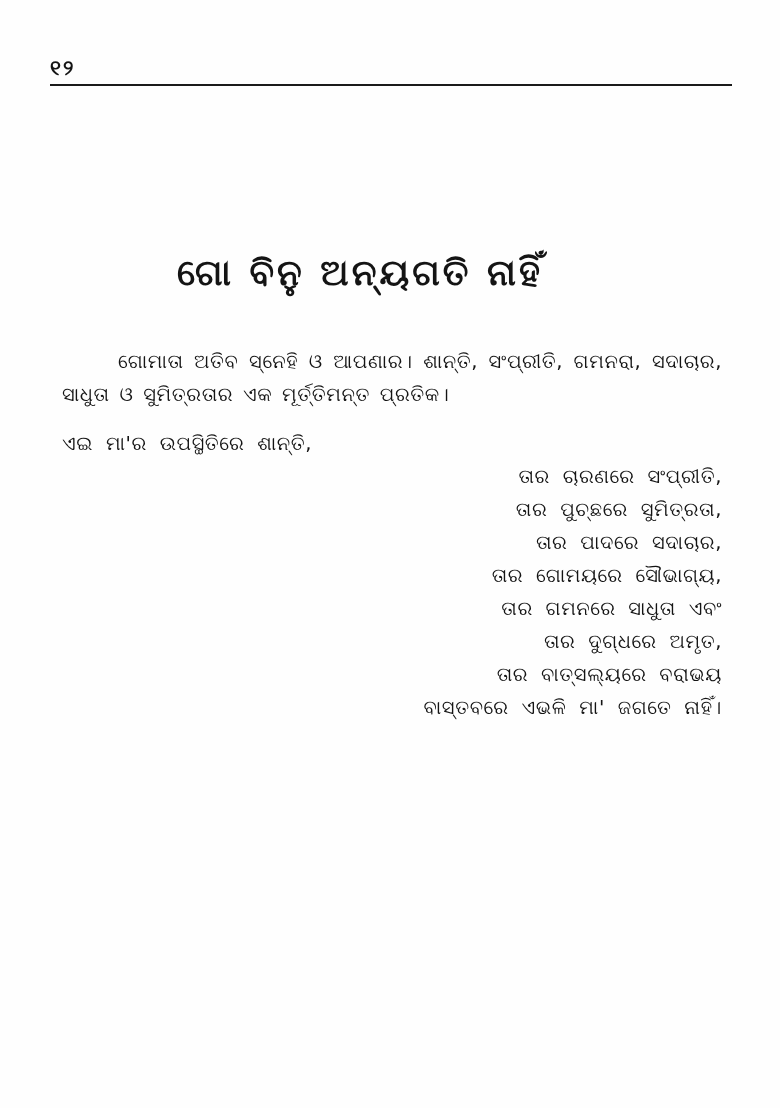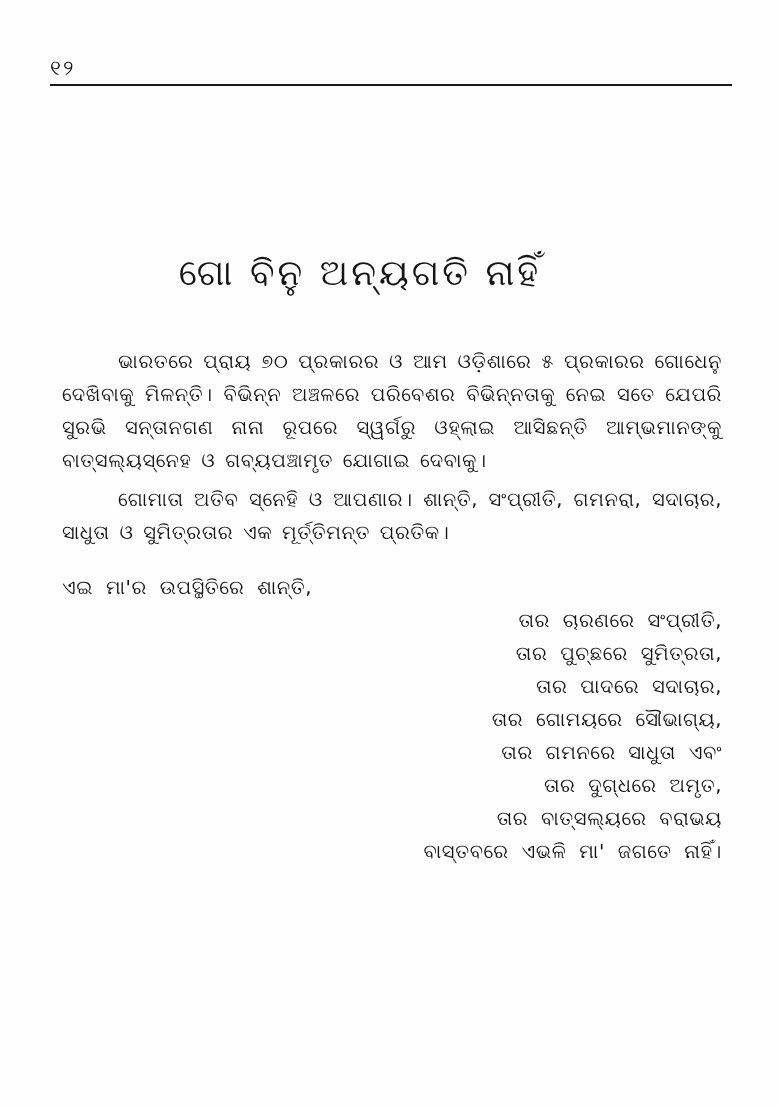--- a/index.html
+++ b/index.html
@@ -28,54 +28,55 @@
     width: 682px;
     height: 34px;
     border-bottom: 2px solid #1a1a1a;
   }
   .page-number {
     position: absolute;
     left: 0;
     top: 6px;
     font-size: 21px;
     letter-spacing: 2px;
+    font-weight: bold;
   }
   .running-title {
     position: absolute;
     right: 0;
     top: 4px;
     font-size: 21px;
   }
   .chapter-title {
     position: absolute;
     left: 0;
     width: 720px;
     top: 252px;
     text-align: center;
     font-size: 36px;
-    font-weight: normal;
+    font-weight: bold;
     letter-spacing: 3px;
   }
   .body-text {
     position: absolute;
     left: 62px;
     top: 345px;
     width: 660px;
     font-size: 19.5px;
     line-height: 33px;
   }
   .para {
     margin: 0 0 6px 0;
     text-align: justify;
     text-indent: 56px;
     letter-spacing: 0.6px;
     word-spacing: 3px;
   }
   .verse {
-    margin: 22px 0 0 0;
+    margin: 16px 0 0 0;
     padding: 0;
     list-style: none;
   }
   .verse li {
     height: 33px;
     line-height: 33px;
     letter-spacing: 0.6px;
     word-spacing: 6px;
   }
   .verse li.lead { padding-left: 0; }
@@ -86,21 +87,20 @@
 
 <div class="page">
 
   <div class="running-header">
     <span class="page-number">୧୨</span>
   </div>
 
   <h1 class="chapter-title" style="margin:0;">ଗୋ ବିନୁ ଅନ୍ୟଗତି ନାହିଁ</h1>
 
   <div class="body-text">
-    <p class="para">ଭାରତରେ ପ୍ରାୟ ୭୦ ପ୍ରକାରର ଓ ଆମ ଓଡ଼ିଶାରେ ୫ ପ୍ରକାରର ଗୋଧେନୁ ଦେଖିବାକୁ ମିଳନ୍ତି। ବିଭିନ୍ନ ଅଞ୍ଚଳରେ ପରିବେଶର ବିଭିନ୍ନତାକୁ ନେଇ ସତେ ଯେପରି ସୁରଭି ସନ୍ତାନଗଣ ନାନା ରୂପରେ ସ୍ୱର୍ଗରୁ ଓହ୍ଲାଇ ଆସିଛନ୍ତି ଆମ୍ଭମାନଙ୍କୁ ବାତ୍ସଲ୍ୟସ୍ନେହ ଓ ଗବ୍ୟପଞ୍ଚାମୃତ ଯୋଗାଇ ଦେବାକୁ।</p>
     <p class="para">ଗୋମାତା ଅତିବ ସ୍ନେହି ଓ ଆପଣାର। ଶାନ୍ତି, ସଂପ୍ରୀତି, ଗମନରା, ସଦାଚାର, ସାଧୁତା ଓ ସୁମିତ୍ରତାର ଏକ ମୂର୍ତ୍ତିମନ୍ତ ପ୍ରତିକ।</p>
 
     <ul class="verse">
       <li class="lead">ଏଇ ମା'ର ଉପସ୍ଥିତିରେ ଶାନ୍ତି,</li>
       <li class="indent">ତାର ଚାରଣରେ ସଂପ୍ରୀତି,</li>
       <li class="indent">ତାର ପୁଚ୍ଛରେ ସୁମିତ୍ରତା,</li>
       <li class="indent">ତାର ପାଦରେ ସଦାଚାର,</li>
       <li class="indent">ତାର ଗୋମୟରେ ସୌଭାଗ୍ୟ,</li>
       <li class="indent">ତାର ଗମନରେ ସାଧୁତା ଏବଂ</li>
       <li class="indent">ତାର ଦୁଗ୍ଧରେ ଅମୃତ,</li>

